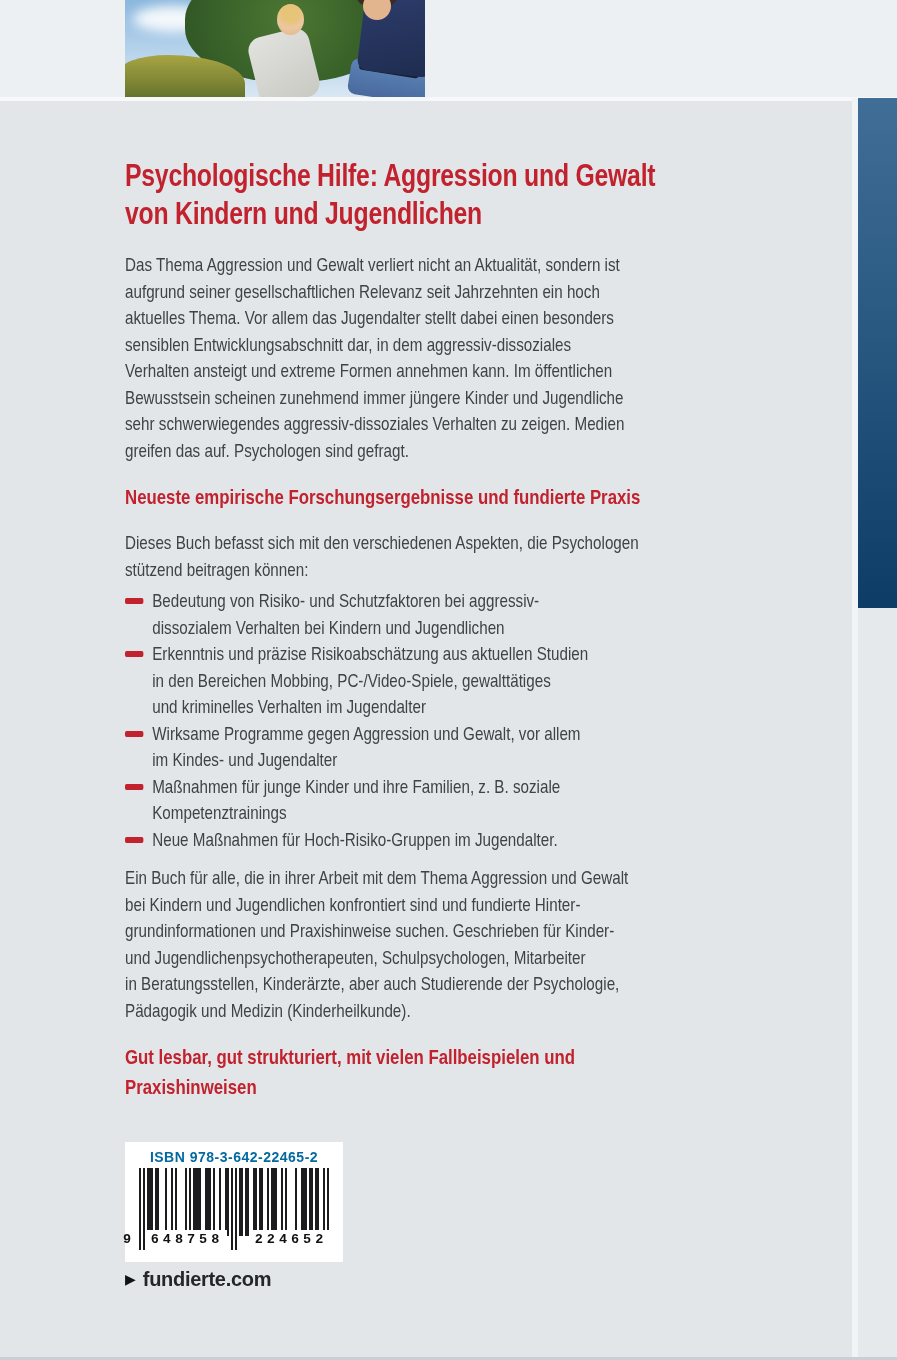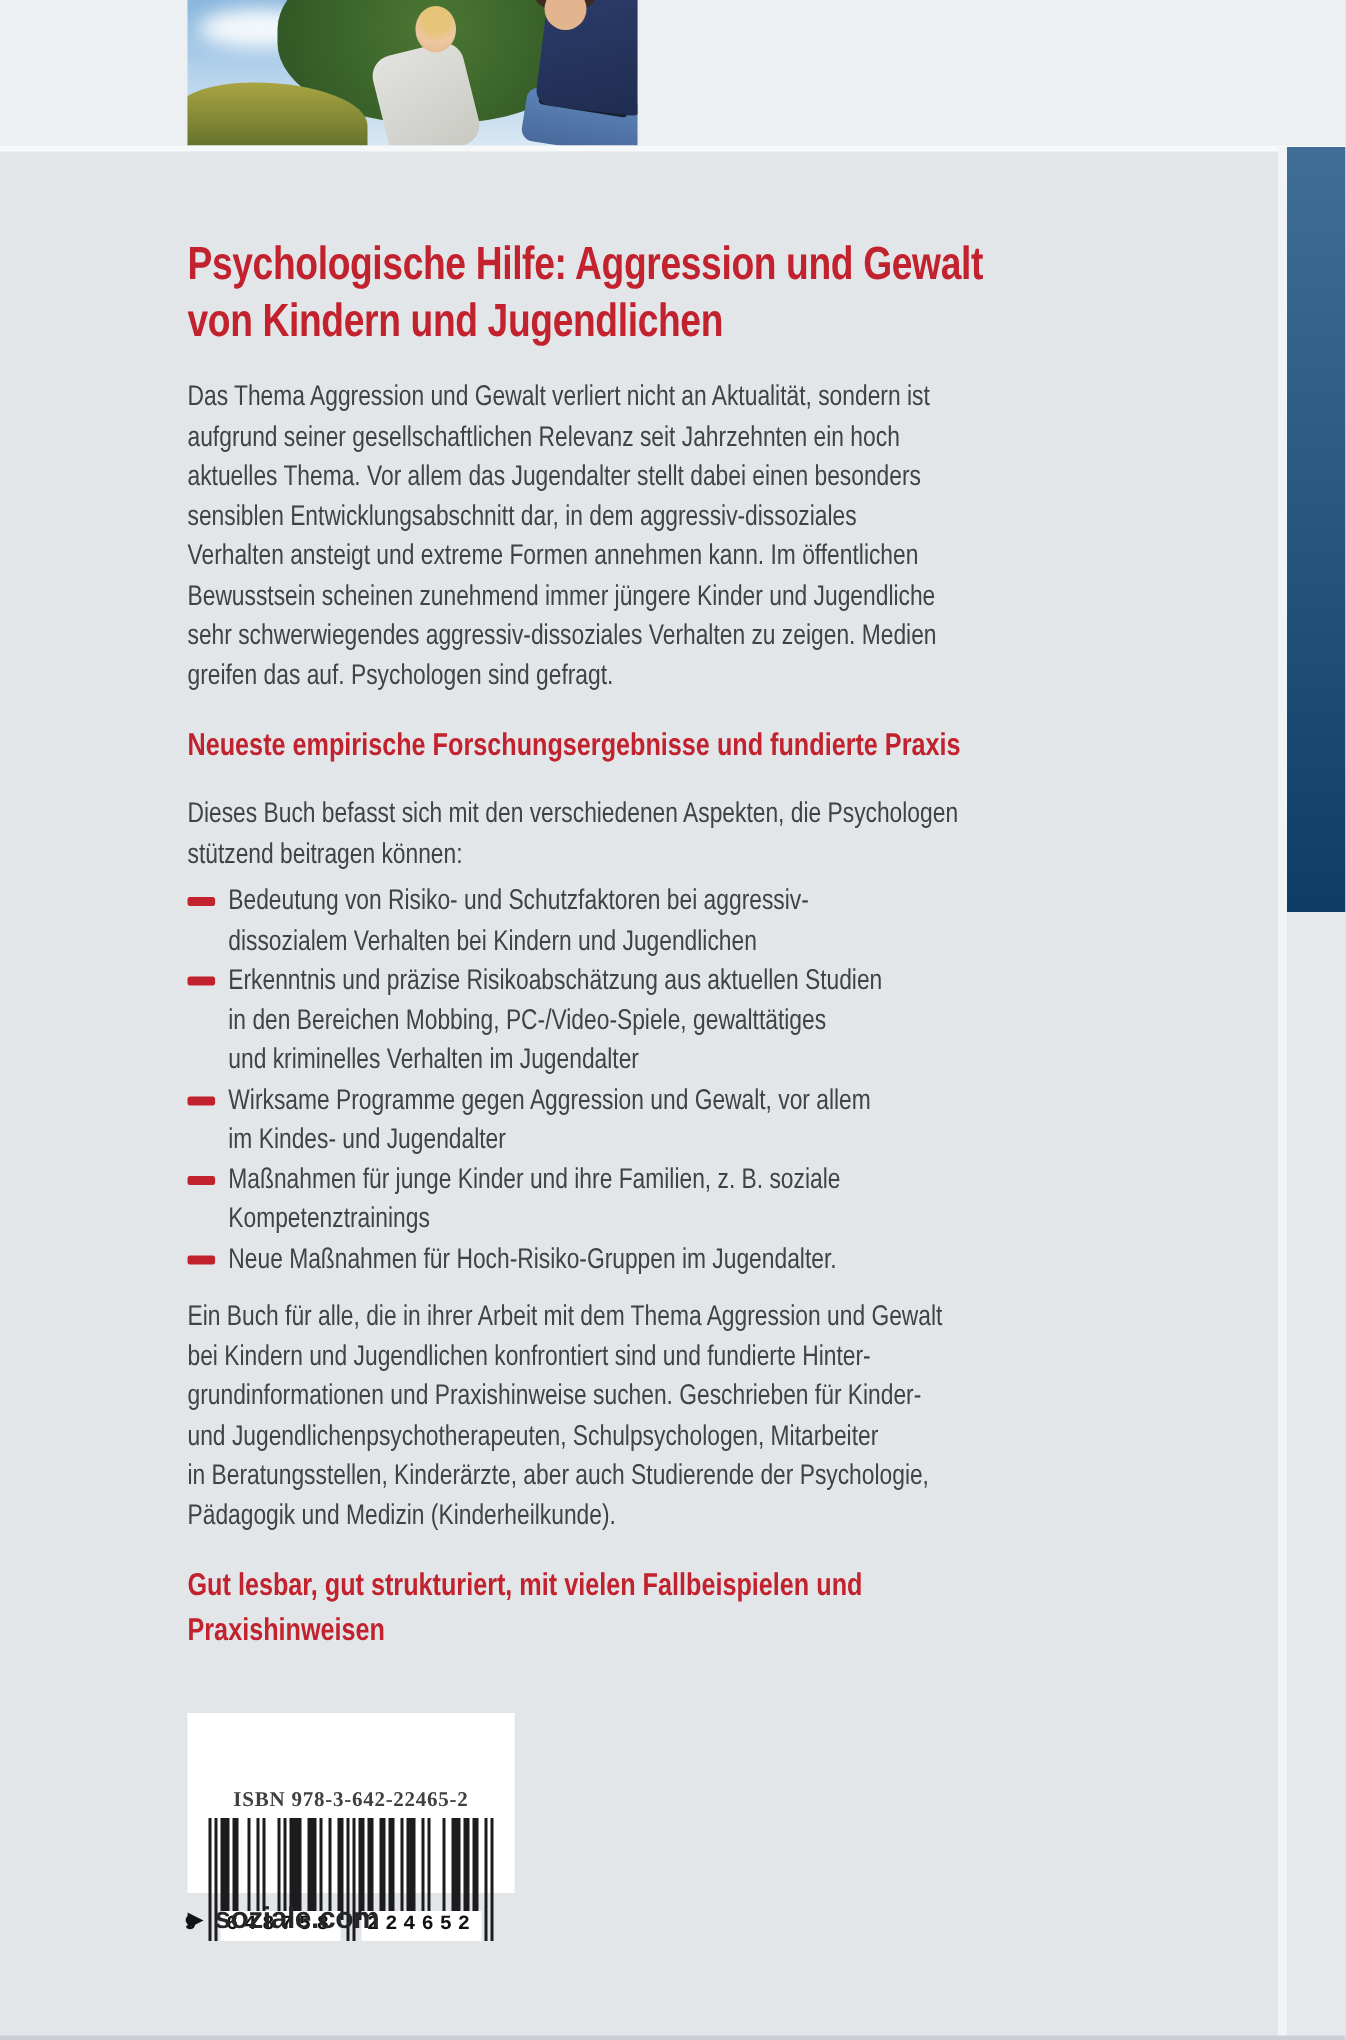--- a/index.html
+++ b/index.html
@@ -59,32 +59,32 @@
   .p2{top:530px;}
   .bullets{position:absolute;top:588px;left:0;list-style:none;font-size:19px;line-height:26.5px;color:var(--body_text);}
   .bullets li{position:relative;padding-left:34px;white-space:pre-line;}
   .dash{position:absolute;left:0;top:10px;width:23px;height:6px;background:var(--accent_red);border-radius:2px;}
   .p3{top:865px;}
   .sub2{top:1042px;}
 
   
   .barcode-box{position:absolute;left:125px;top:1142px;width:218px;height:120px;background:var(--barcode_bg);
                padding-top:7px;}
-  .isbn-label{font-family:Liberation Serif, serif;font-size:14px;font-weight:bold;letter-spacing:0.5px;
-              color:#404040;text-align:center;white-space:nowrap;margin-top:44px;}
+  .isbn-label{font-family:Liberation Sans, sans-serif;font-size:14px;font-weight:bold;letter-spacing:0.5px;
+              color:#0369a1;text-align:center;white-space:nowrap;}
   .bars-wrap{position:relative;width:190px;margin:3px auto 0 auto;height:86px;}
   .bars{position:absolute;left:0;top:0;display:flex;align-items:flex-start;height:86px;}
   .bars i{display:block;}
   .bars i.b{background:var(--bar_color);height:68px;}
   .bars i.b.g{height:82px;}
   .bc-digits{position:absolute;top:62px;height:20px;font-family:"Liberation Mono",monospace;font-size:13.5px;
              font-weight:bold;color:#111;line-height:20px;}
   .d-first{left:-16px;}
   .d-left{left:8px;width:80px;text-align:center;background:var(--barcode_bg);letter-spacing:4px;}
-  .d-right{left:102px;width:80px;text-align:center;background:var(--barcode_bg);letter-spacing:4px;}
+  .d-right{left:112px;width:80px;text-align:center;background:var(--barcode_bg);letter-spacing:4px;}
 
   
   .footer{position:absolute;left:125px;top:1267px;display:flex;align-items:center;gap:7px;color:var(--footer_text);}
   .footer .arrow{font-size:14px;line-height:24px;color:#121212;}
   .footer .site{font-size:20px;font-weight:bold;letter-spacing:-0.3px;}
 </style>
 </head>
 <body>
 
 <div class="top-strip"></div>
@@ -216,14 +216,14 @@
         <i class="b g" style="width: 2px;"></i>
       </div>
     <span class="bc-digits d-first">9</span>
     <span class="bc-digits d-left">648758</span>
     <span class="bc-digits d-right">224652</span>
   </div>
 </div>
 
 <div class="footer">
   <span class="arrow">▶</span>
-  <span class="site">soziale.com</span>
+  <span class="site">fundierte.com</span>
 </div>
 
 </body></html>

